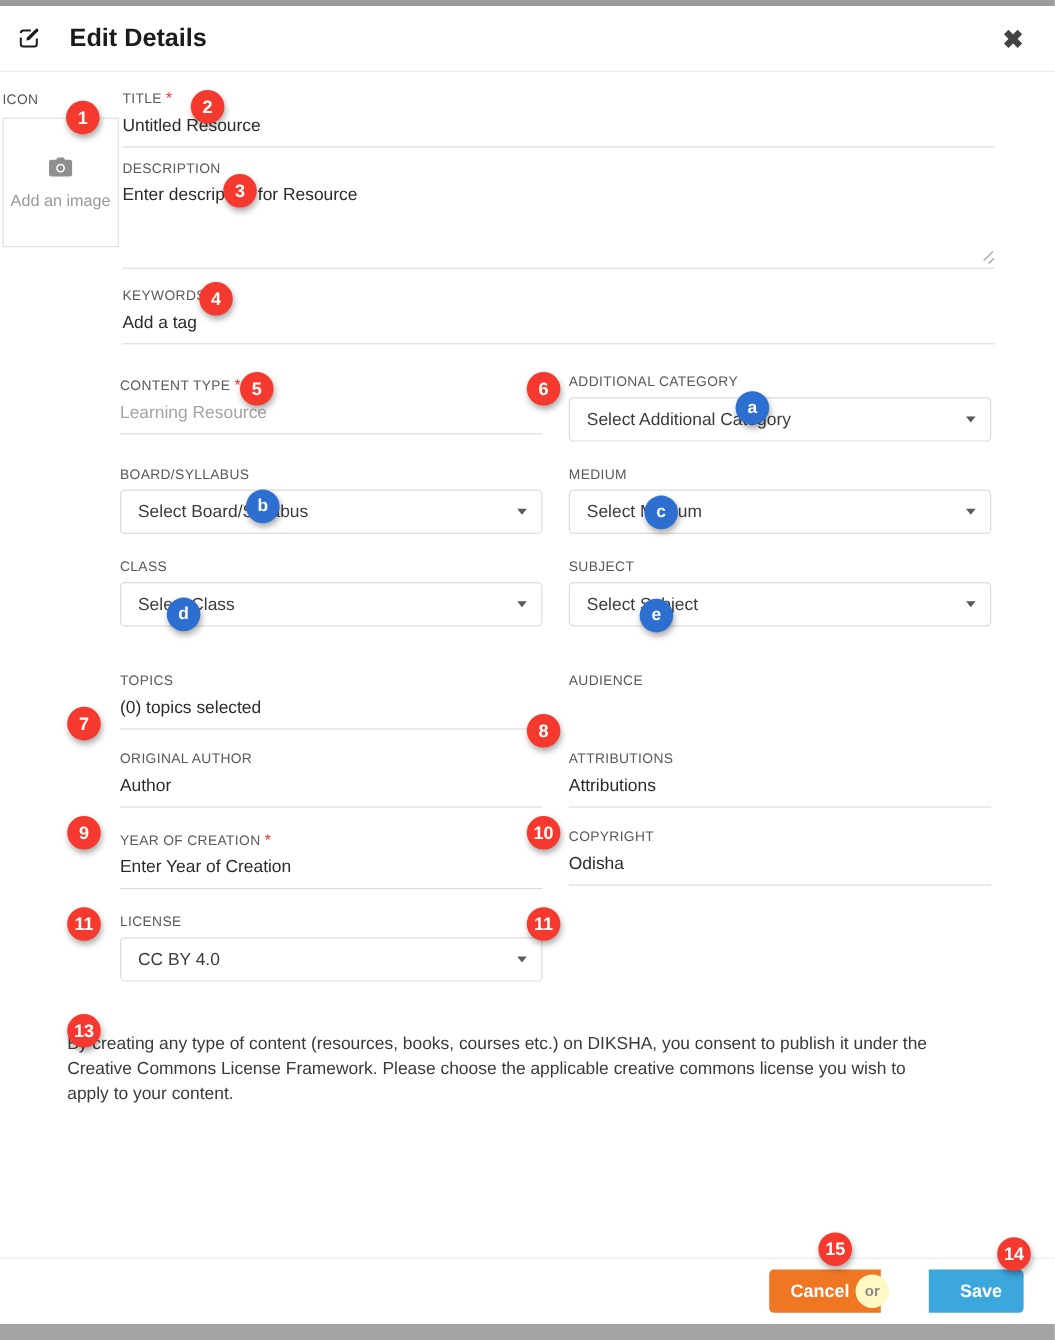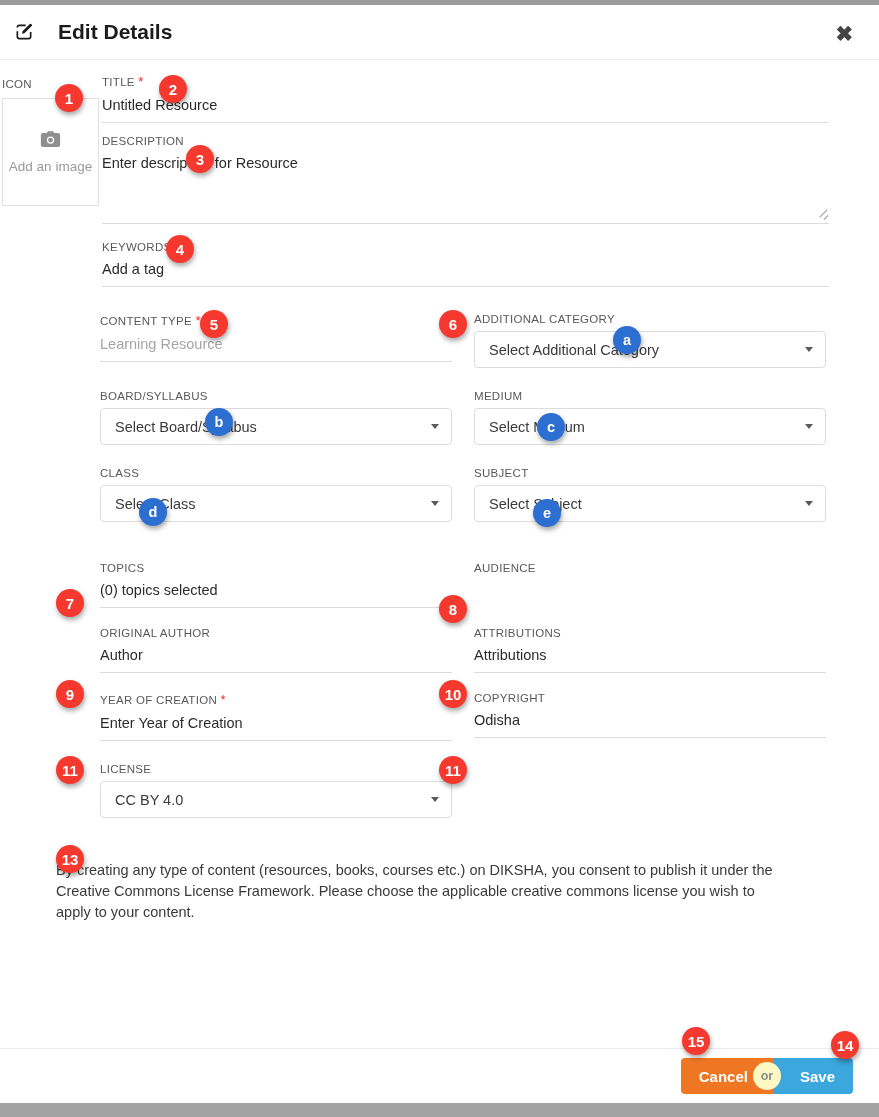--- a/index.html
+++ b/index.html
@@ -150,20 +150,21 @@
     border-top:1px solid #ebebeb;
     display:flex; align-items:center; justify-content:flex-end;
     padding-right:26px;
     background:#fff;
   }
   .btn-group { display:flex; align-items:center; position:relative; }
   .btn {
     height:36px; display:flex; align-items:center; justify-content:center;
     color:#fff; font-size:15px; font-weight:bold; cursor:pointer;
     padding:16px 18px;
+    margin-left:40px;
   }
   .btn-cancel { background:#ef7724; border-radius:4px 0 0 4px; padding-right:26px;}
   .btn-save { background:#3ba7dd; border-radius:0 4px 4px 0; padding-left:26px;}
   .or-chip {
     position:absolute; left:50%; top:50%;
     transform:translate(-50%,-50%);
     width:28px;height:28px;border-radius:50%;
     background:#fef9c3; color:#8b8b8b;
     font-size:12.5px; font-weight:bold;
     display:flex;align-items:center;justify-content:center;

